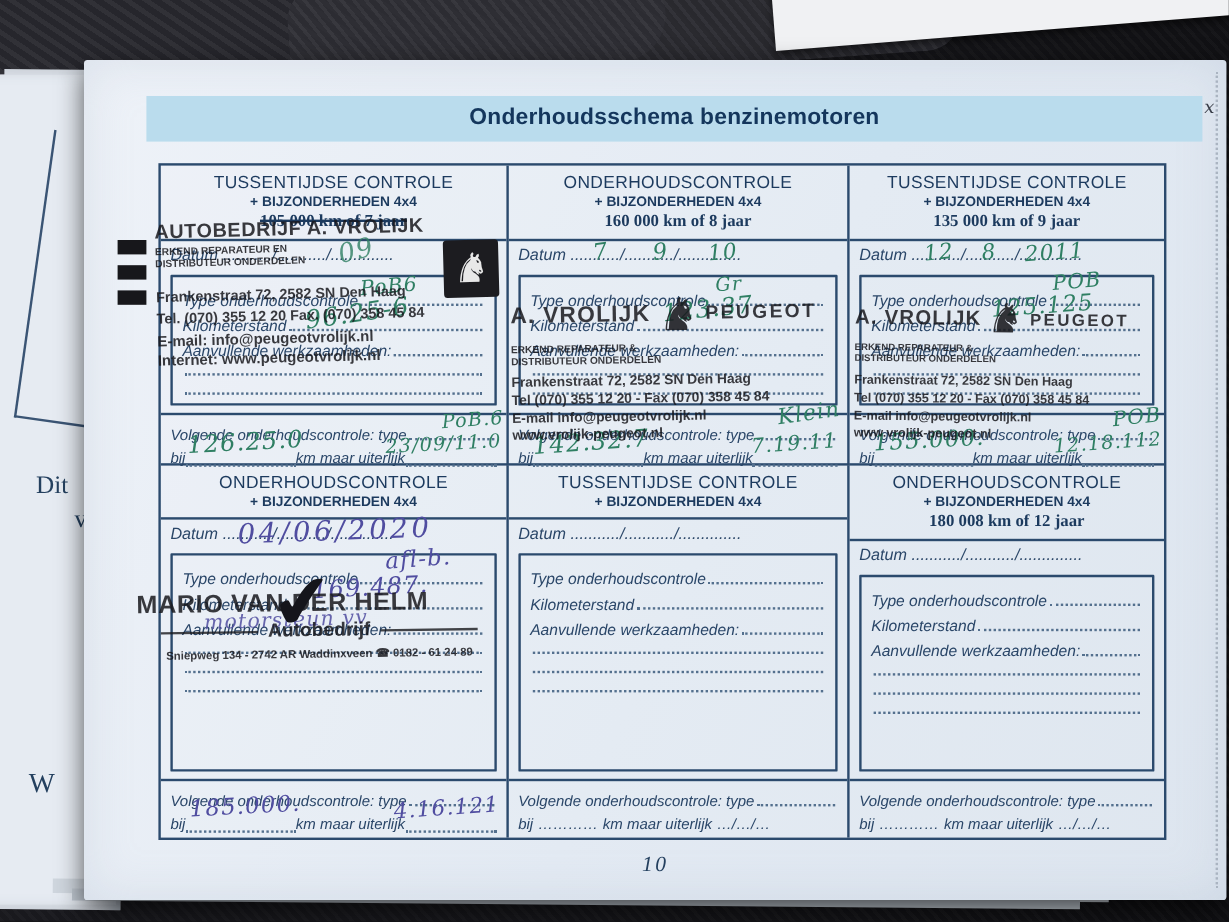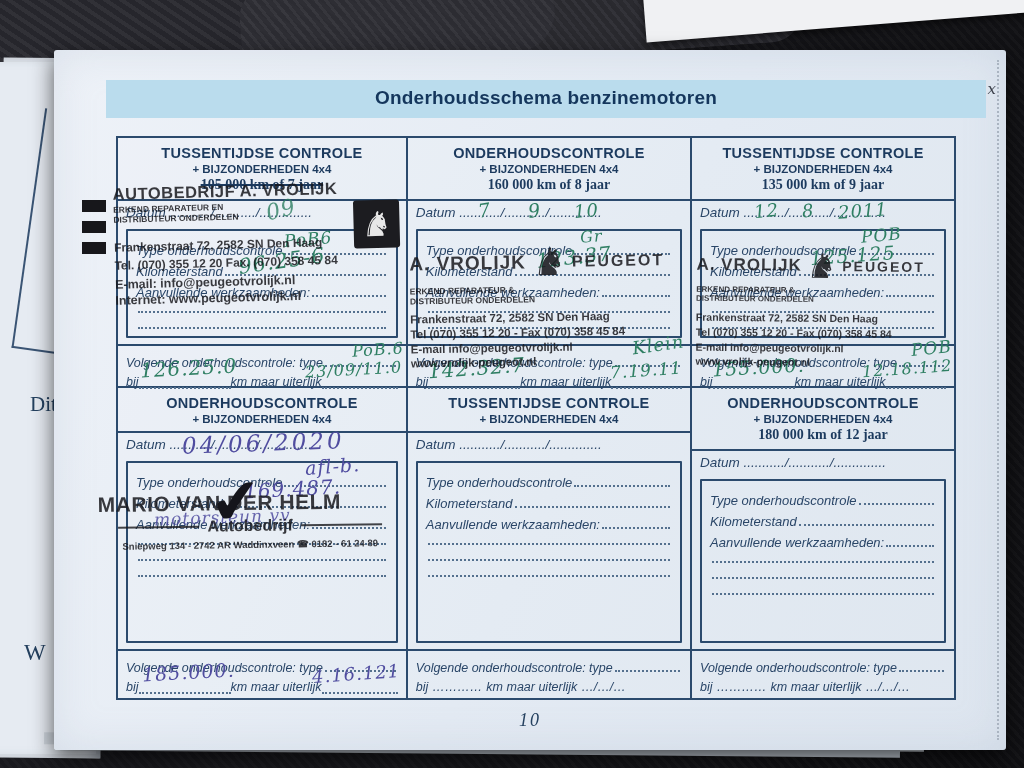--- a/index.html
+++ b/index.html
@@ -21,40 +21,40 @@
     box-shadow:inset -10px 0 12px -6px rgba(120,130,145,.5);}
   .under-box{position:absolute;left:28px;top:50px;width:70px;height:240px;
     border-left:2px solid #3a5474;border-bottom:2px solid #3a5474;transform:rotate(8deg);}
   .frag{position:absolute;font-family:"Liberation Serif",serif;color:#24405f;font-size:21px;}
   .frag-dit{left:30px;top:330px;}
   .frag-ve{left:62px;top:358px;}
   .frag-w{left:24px;top:578px;font-size:23px;}
   .stack-edge1{position:absolute;left:44px;top:736px;width:880px;height:12px;background:#cfd6de;transform:rotate(.5deg);}
   .stack-edge2{position:absolute;left:60px;top:744px;width:840px;height:10px;background:#bfc7d0;transform:rotate(.5deg);}
 
-  .page{position:absolute;left:54px;top:50px;width:952px;height:700px;
+  .page{position:absolute;left:70px;top:50px;width:952px;height:700px;
     background:linear-gradient(115deg,#eef2f8 0%,#e3eaf3 55%,#dde5ef 100%);
     box-shadow:0 8px 22px rgba(0,0,0,.65), inset 0 0 40px rgba(160,175,195,.25);
     border-radius:3px;}
   .perforation{position:absolute;right:7px;top:10px;bottom:10px;width:0;border-right:2px dotted #aab4c1;}
   .band{position:absolute;left:52px;top:30px;right:20px;height:38px;background:#badced;}
   .band-title{position:absolute;left:0;right:0;top:7px;text-align:center;font-weight:bold;
     font-size:19px;color:#14365c;letter-spacing:.2px;}
   .corner-x{position:absolute;right:10px;top:30px;font-family:"DejaVu Serif",serif;font-style:italic;
     color:#3a3f4a;font-size:15px;}
 
   .sched-table{position:absolute;left:62px;top:86px;width:836px;height:560px;
     border:2px solid #2b4a6d;display:grid;grid-template-columns:1.04fr 1.02fr .94fr;grid-template-rows:250px 1fr;
     background:rgba(255,255,255,.06);}
   .cell{border-right:2px solid #2b4a6d;border-bottom:2px solid #2b4a6d;position:relative;
     display:flex;flex-direction:column;overflow:visible;}
   .cell.last-col{border-right:none;}
   .cell.last-row{border-bottom:none;}
   .cell-head{border-bottom:2px solid #2b4a6d;text-align:center;padding:7px 4px 6px;color:#1c3a5e;}
-  .ch1{font-weight:bold;font-size:14.5px;letter-spacing:.3px;}
+  .ch1{font-weight:normal;font-size:14.5px;letter-spacing:.3px;}
   .ch2{font-weight:bold;font-size:11.5px;margin-top:2px;}
   .ch3{font-weight:bold;font-size:14px;margin-top:2px;font-family:Liberation Serif, serif;}
   .struck{text-decoration:line-through;text-decoration-thickness:2px;}
   .cell-body{flex:1;display:flex;flex-direction:column;padding:4px 8px 0;position:relative;}
   .datum-line{position:relative;color:#2a4668;font-style:italic;font-size:13.5px;height:22px;white-space:nowrap;}
   .inner-box{flex:1;border:2px solid #2b4a6d;border-radius:1px;margin:2px 0 6px;padding:6px 8px 4px;position:relative;}
   .fline{display:flex;align-items:flex-end;color:#2a4668;font-style:italic;font-size:13px;height:21px;white-space:nowrap;}
   .leader{flex:1;border-bottom:2px dotted #54708e;margin:0 2px 3px;}
   .dotrow{height:16px;display:flex;}
   .volgende{border-top:2px solid #2b4a6d;padding:5px 8px 4px;color:#2a4668;font-style:italic;
@@ -420,21 +420,21 @@
             <span>km maar uiterlijk</span>
             <span style="margin-left:4px;">…/…/…</span>
           </div>
         </div>
       </div>
 
       <div class="cell last-col last-row">
         <div class="cell-head">
           <div class="ch1">ONDERHOUDSCONTROLE</div>
           <div class="ch2">+ BIJZONDERHEDEN 4x4</div>
-          <div class="ch3">180 000 km of 12 jaar</div>
+          <div class="ch3">180 008 km of 12 jaar</div>
         </div>
         <div class="cell-body">
           <div class="datum-line">
             <span>Datum</span>
             <span>.........../.........../..............</span>
           </div>
           <div class="inner-box">
             <div class="fline">
               <span>Type onderhoudscontrole</span>
               <span class="leader"></span>

